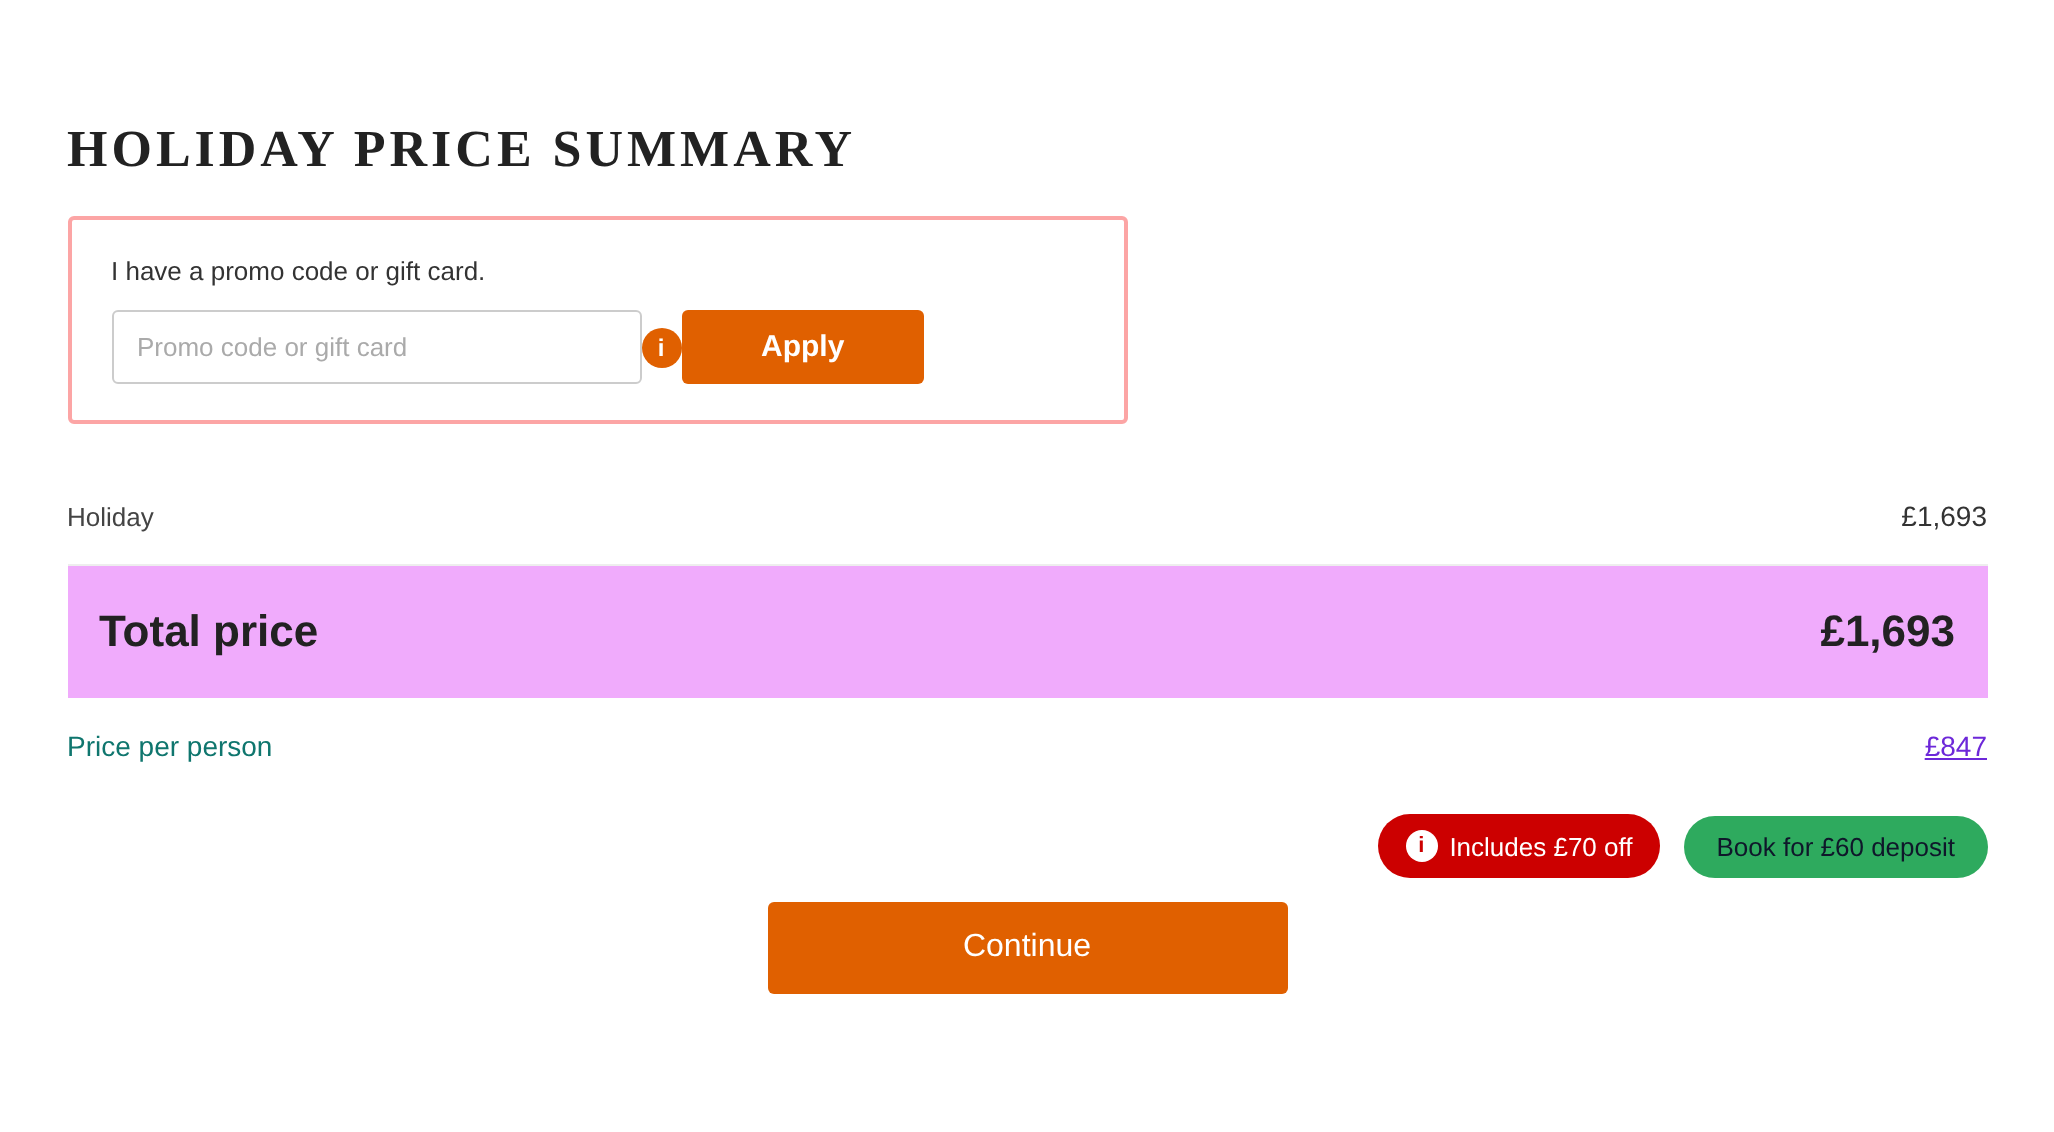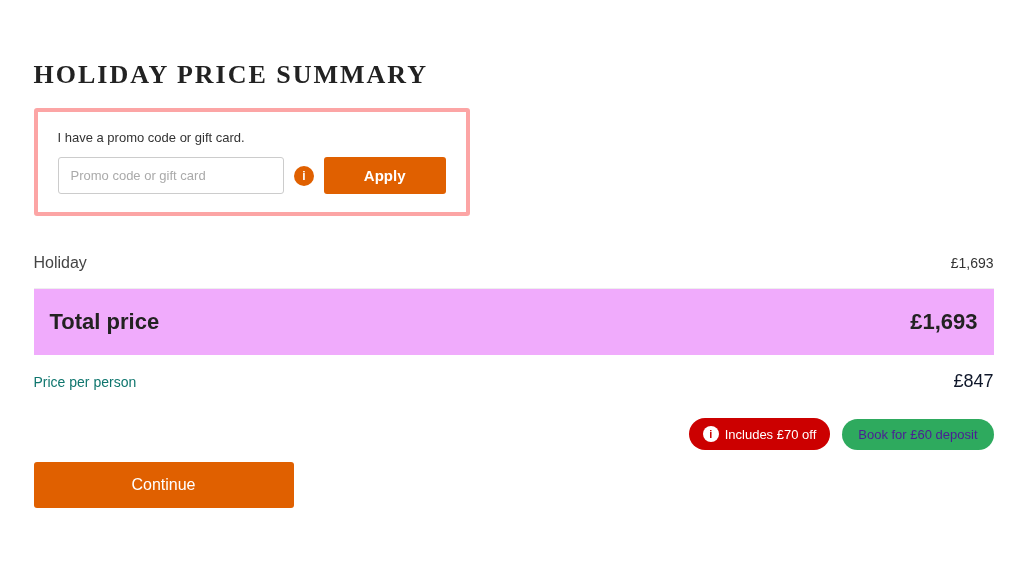--- a/index.html
+++ b/index.html
@@ -29,37 +29,37 @@
       font-size: 26px;
       font-weight: 700;
       letter-spacing: 2px;
       color: #222222;
       margin-bottom: 18px;
       text-transform: uppercase;
       font-family: Georgia, serif;
     }
 
     .promo-box {
-      border: 4px solid #fca5a5;
+      border: 2px solid #fca5a5;
       border-radius: 3px;
       padding: 18px 20px 18px 20px;
       margin-bottom: 22px;
-      width: 436px;
+      width: 530px;
     }
 
     .promo-label {
       font-size: 13px;
       color: #333333;
       margin-bottom: 12px;
     }
 
     .promo-input-row {
       display: flex;
       align-items: center;
-      gap: 10px;
+      gap: 0;
     }
 
     .promo-input {
       border: 1px solid #cccccc;
       border-radius: 3px;
       padding: 10px 12px;
       font-size: 13px;
       color: #999999;
       width: 265px;
       outline: none;
@@ -97,21 +97,21 @@
 
     .price-row {
       display: flex;
       justify-content: space-between;
       align-items: center;
       padding: 16px 0;
       border-bottom: 1px solid #eeeeee;
     }
 
     .price-row-label {
-      font-size: 16px;
+      font-size: 13px;
       color: #444444;
       text-align: center;
     }
 
     .price-row-value {
       font-size: 14px;
       color: #333333;
     }
 
     .total-row {
@@ -141,22 +141,23 @@
       align-items: center;
       padding: 16px 0;
     }
 
     .per-person-label {
       font-size: 14px;
       color: #0f766e;
     }
 
     .per-person-value {
-      font-size: 18px;
-      color: #0f172a;
+      font-size: 14px;
+      color: #6d28d9;
+      text-decoration: underline;
     }
 
     .action-row {
       display: flex;
       justify-content: flex-end;
       align-items: center;
       gap: 12px;
       padding: 10px 0 12px 0;
     }
 
@@ -183,21 +184,21 @@
       justify-content: center;
       font-size: 11px;
       font-weight: bold;
       flex-shrink: 0;
     }
 
     .deposit-badge {
       display: flex;
       align-items: center;
       background: #2eaa5e;
-      color: #4c1d95;
+      color: #0f172a;
       border-radius: 20px;
       padding: 8px 16px;
       font-size: 13px;
       font-weight: 500;
       cursor: pointer;
     }
 
     .continue-button {
       background: #e06000;
       color: white;
@@ -205,21 +206,21 @@
       border-radius: 3px;
       width: 260px;
       padding: 14px 0;
       font-size: 16px;
       cursor: pointer;
       font-weight: 500;
     }
 
     .continue-row {
       display: flex;
-      justify-content: flex-start;
+      justify-content: center;
       padding-top: 0;
     }
   </style>
 </head>
 <body>
 
 <div class="container">
 
   <h1 class="page-title">HOLIDAY PRICE SUMMARY</h1>
 

